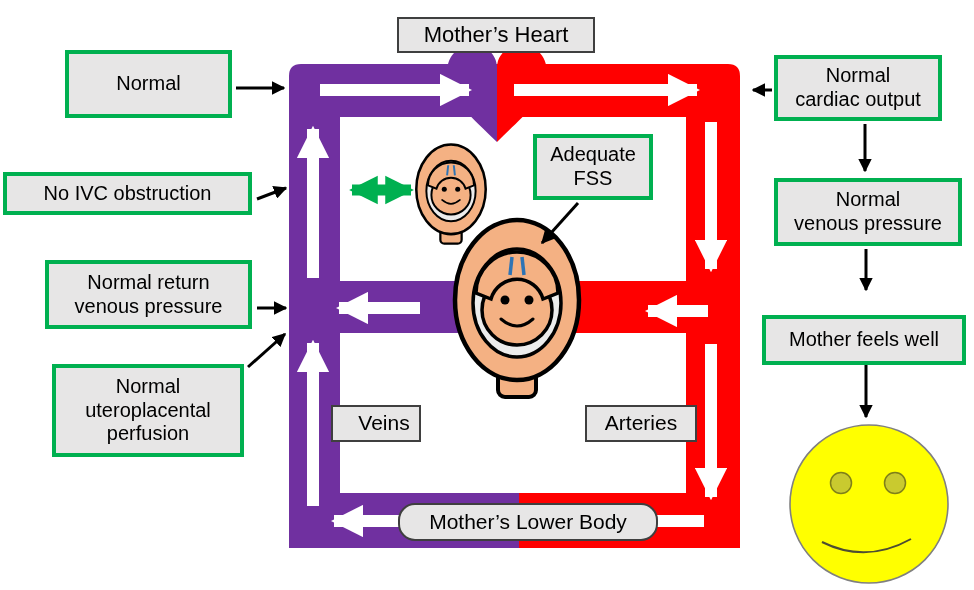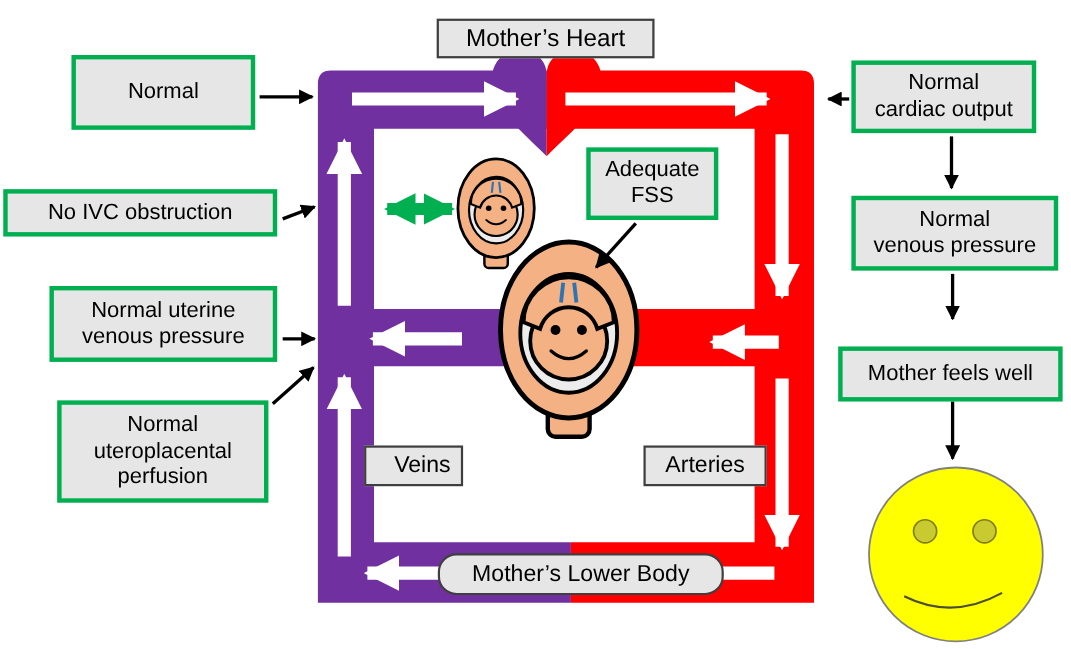--- a/index.html
+++ b/index.html
@@ -111,21 +111,21 @@
 
   <div class="box green" id="b-venous-return">
     <div>Normal</div>
   </div>
 
   <div class="box green" id="b-no-ivc">
     <div>No IVC obstruction</div>
   </div>
 
   <div class="box green" id="b-uterine">
-    <div>Normal uterine</div>
+    <div>Normal return</div>
     <div>venous pressure</div>
   </div>
 
   <div class="box green" id="b-uteroplacental">
     <div>Normal</div>
     <div>uteroplacental</div>
     <div>perfusion</div>
   </div>
 
   <div class="box green" id="b-fss">

